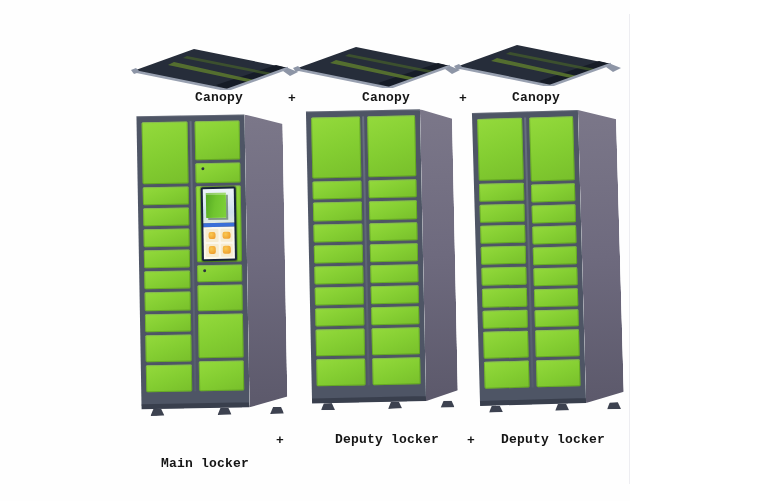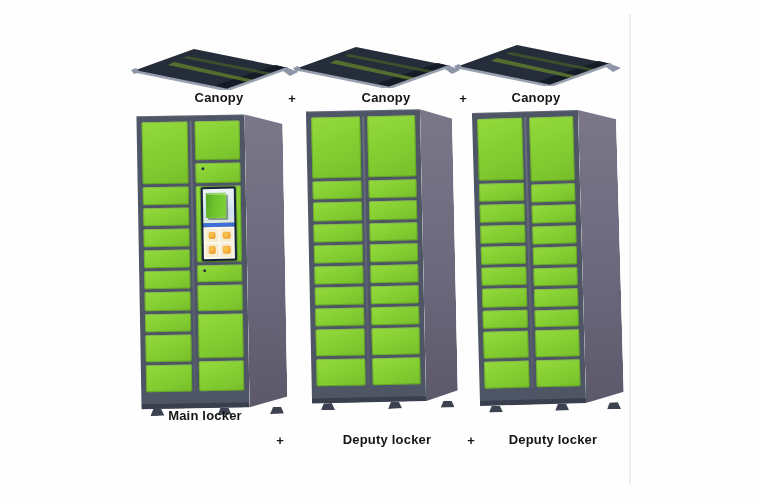--- a/index.html
+++ b/index.html
@@ -1,28 +1,28 @@
 <!DOCTYPE html>
 <html><head>
 <meta charset="utf-8">
 <style>
   html,body{margin:0;padding:0;background:#fff;}
-  #stage{position:relative;width:763px;height:501px;background:#fefefe;overflow:hidden;
-         font-family:Liberation Sans, sans-serif;}
+  #stage{position:relative;width:630px;height:501px;background:#fefefe;overflow:hidden;
+         font-family:Liberation Mono, monospace;}
 
   
   .edge-line{position:absolute;left:629px;top:14px;width:2px;height:470px;background:#ededf1;}
 
   
   .lbl{position:absolute;transform:translateX(-50%);font-weight:700;font-size:13px;
        color:#151515;letter-spacing:.2px;white-space:nowrap;}
   .plus{position:absolute;transform:translateX(-50%);font-weight:700;font-size:13px;color:#151515;}
   .cl1{left:219px;top:90px}.cl2{left:386px;top:90px}.cl3{left:536px;top:90px}
   .tp1{left:292px;top:91px}.tp2{left:463px;top:91px}
-  .bl1{left:205px;top:408px}.bl2{left:387px;top:432px}.bl3{left:553px;top:432px}
+  .bl1{left:205px;top:456px}.bl2{left:387px;top:432px}.bl3{left:553px;top:432px}
   .bp1{left:280px;top:433px}.bp2{left:471px;top:433px}
 
   
   .canopy{position:absolute;width:170px;height:46px;}
   .can1{left:128px;top:44px}.can2{left:290px;top:42px}.can3{left:450px;top:40px;width:172px;}
 
   
   .locker{position:absolute;transform-origin:50% 50%;}
   .l1{left:139px;top:115px;width:146px;height:293px;--fw:108px;--sw:38px;transform:rotate(-1deg);}
   .l2{left:309px;top:110px;width:146px;height:292px;--fw:114px;--sw:32px;transform:rotate(-1.2deg);}

